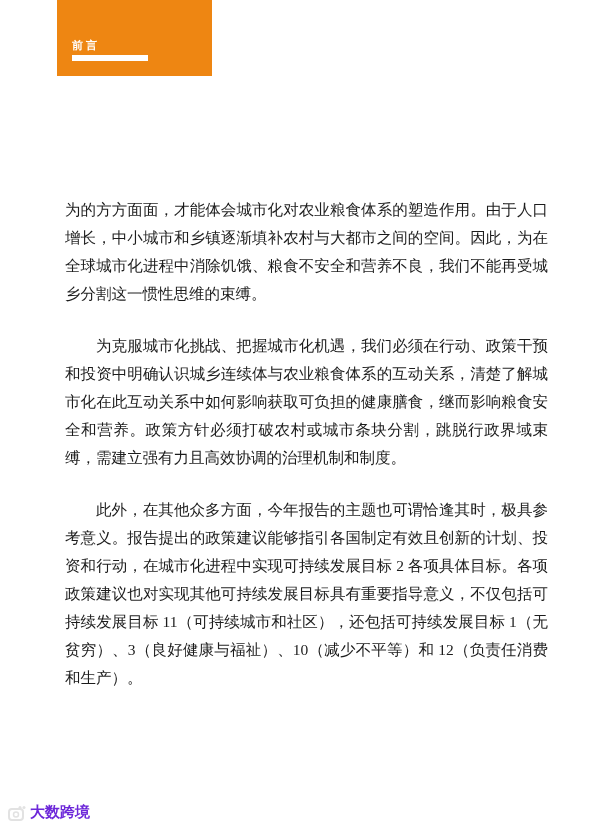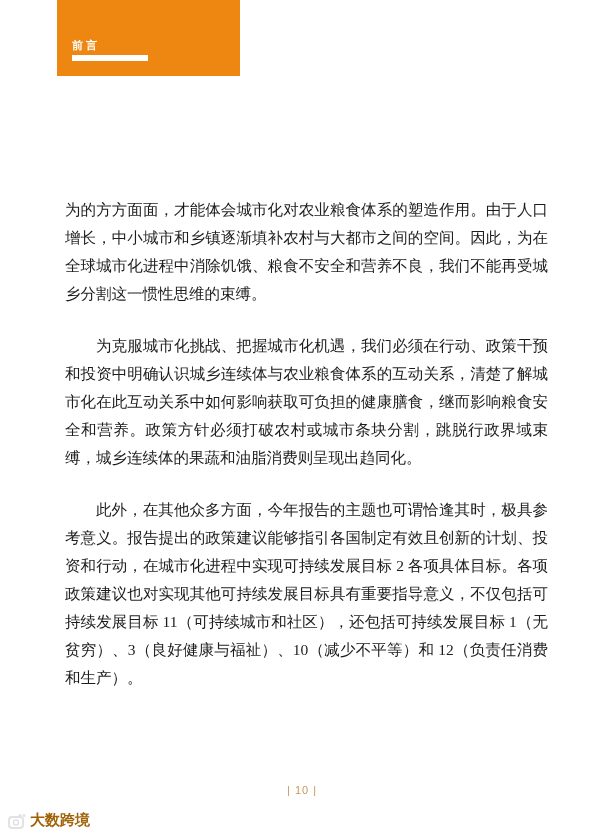--- a/index.html
+++ b/index.html
@@ -13,21 +13,21 @@
     height: 831px;
     background: #ffffff;
     overflow: hidden;
     font-family: "Liberation Serif", "DejaVu Serif", serif;
   }
   
   .header-block {
     position: absolute;
     left: 57px;
     top: 0;
-    width: 183px;
+    width: 155px;
     height: 76px;
     background: #EE8612;
   }
   .header-label {
     position: absolute;
     left: 15px;
     top: 38px;
     color: #ffffff;
     font-family: "Liberation Sans", "DejaVu Sans", sans-serif;
     font-size: 11px;
@@ -72,48 +72,46 @@
     font-family: "Liberation Sans", "DejaVu Sans", sans-serif;
   }
   
   .watermark {
     position: absolute;
     left: 8px;
     top: 803px;
     display: flex;
     align-items: center;
     gap: 4px;
-    color: #a16207;
+    color: #6d28d9;
     font-size: 15px;
     font-weight: bold;
     font-family: "Liberation Sans", "DejaVu Sans", sans-serif;
     user-select: none;
-    margin-top: 8px;
   }
   .watermark svg {
     display: block;
   }
 </style>
 </head>
 <body>
 
 <div class="page">
 
   <div class="header-block">
     <div class="header-label">前言</div>
     <div class="header-bar"></div>
   </div>
 
   <div class="body-text">
     <p>为的方方面面，才能体会城市化对农业粮食体系的塑造作用。由于人口增长，中小城市和乡镇逐渐填补农村与大都市之间的空间。因此，为在全球城市化进程中消除饥饿、粮食不安全和营养不良，我们不能再受城乡分割这一惯性思维的束缚。</p>
-    <p class="indent">为克服城市化挑战、把握城市化机遇，我们必须在行动、政策干预和投资中明确认识城乡连续体与农业粮食体系的互动关系，清楚了解城市化在此互动关系中如何影响获取可负担的健康膳食，继而影响粮食安全和营养。政策方针必须打破农村或城市条块分割，跳脱行政界域束缚，城乡连续体的果蔬和油脂消费则呈现出趋同化。</p>
+    <p class="indent">为克服城市化挑战、把握城市化机遇，我们必须在行动、政策干预和投资中明确认识城乡连续体与农业粮食体系的互动关系，清楚了解城市化在此互动关系中如何影响获取可负担的健康膳食，继而影响粮食安全和营养。政策方针必须打破农村或城市条块分割，跳脱行政界域束缚，需建立强有力且高效协调的治理机制和制度。</p>
     <p class="indent">此外，在其他众多方面，今年报告的主题也可谓恰逢其时，极具参考意义。报告提出的政策建议能够指引各国制定有效且创新的计划、投资和行动，在城市化进程中实现可持续发展目标 2 各项具体目标。各项政策建议也对实现其他可持续发展目标具有重要指导意义，不仅包括可持续发展目标 11（可持续城市和社区），还包括可持续发展目标 1（无贫穷）、3（良好健康与福祉）、10（减少不平等）和 12（负责任消费和生产）。</p>
   </div>
 
-  <div class="page-number">| 10 |</div>
 
   <div class="watermark">
     <span>
       <svg width="18" height="16" viewBox="0 0 18 16">
         <rect x="1" y="4" width="14" height="11" rx="3" fill="none" stroke="#E2E2E2" stroke-width="2"></rect>
         <circle cx="8" cy="9.5" r="2.5" fill="none" stroke="#E2E2E2" stroke-width="1.5"></circle>
         <circle cx="12" cy="2.5" r="1.5" fill="#E2E2E2"></circle>
         <circle cx="16" cy="2.5" r="1.5" fill="#E2E2E2"></circle>
       </svg>
     </span>

